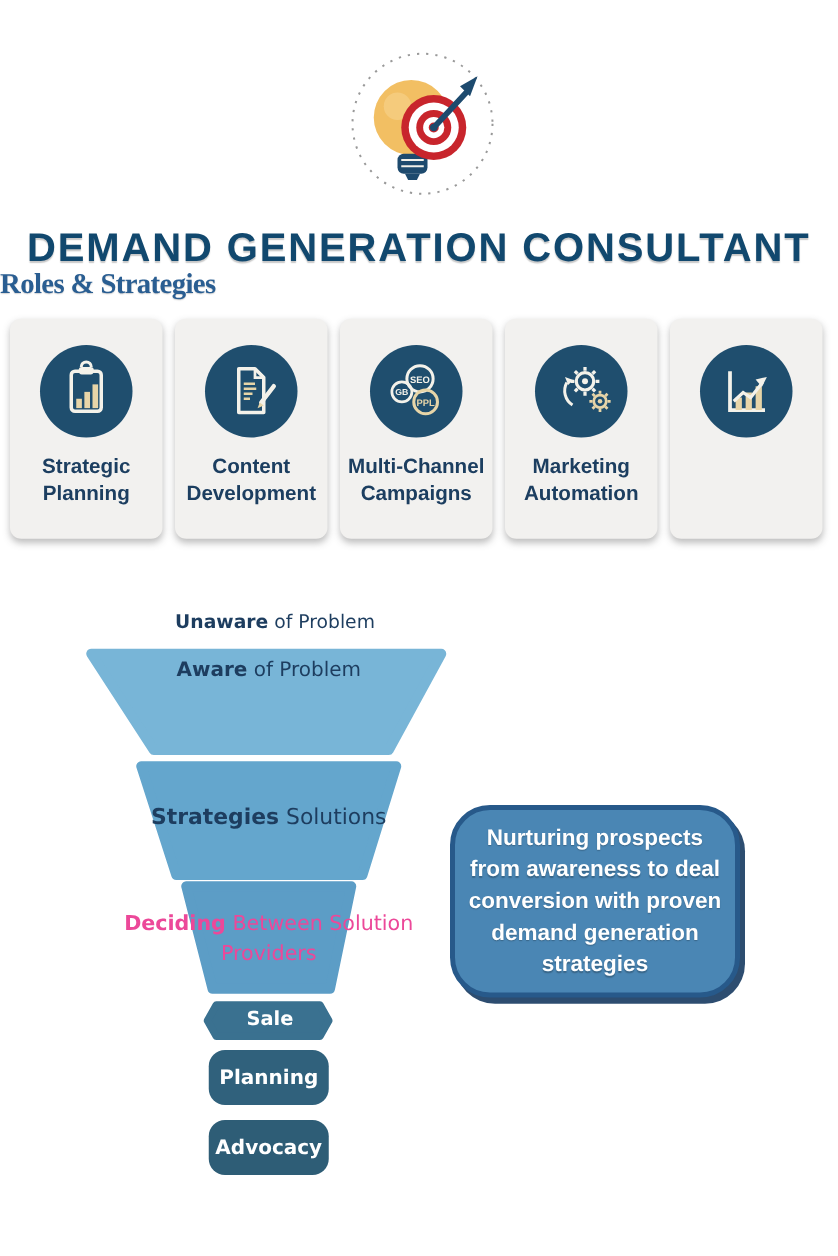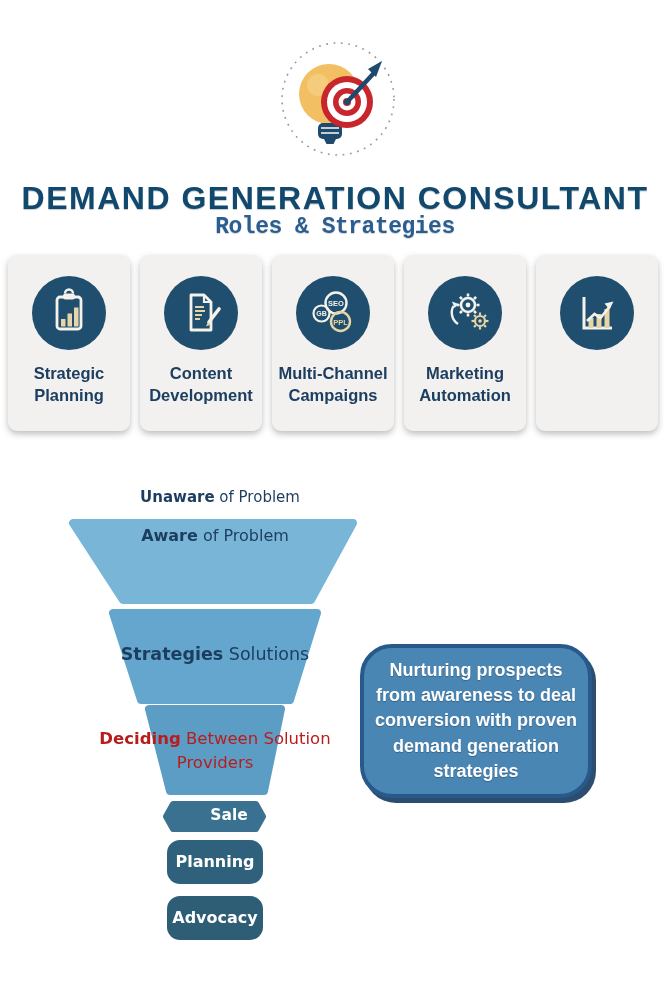--- a/index.html
+++ b/index.html
@@ -8,22 +8,22 @@
     font-family:"Liberation Sans",sans-serif;
   }
   
   .logo{position:absolute;left:270px;top:33px;width:135px;height:135px;}
   .title{
     position:absolute;left:0;top:180px;width:670px;text-align:center;
     font-size:32px;font-weight:800;letter-spacing:1.5px;
     text-shadow:0 1px 1px rgba(0,0,0,.22);
   }
   .subtitle{
-    position:absolute;left:0;top:214px;width:670px;text-align:center;
-    font-family:Liberation Mono, monospace;font-size:23px;font-weight:700;letter-spacing:-.5px;
+    position:absolute;left:0;top:214px;width:670px;text-align:left;
+    font-family:Liberation Serif, serif;font-size:23px;font-weight:700;letter-spacing:-.5px;
     text-shadow:0 1px 1px rgba(0,0,0,.18);
   }
   
   .cards{position:absolute;left:8px;top:255px;width:654px;height:176px;display:flex;gap:10px;}
   .card{
     width:122px;height:176px;border-radius:9px;position:relative;
     box-shadow:0 3px 6px rgba(70,70,70,.35);
   }
   .icon-circle{
     position:absolute;left:50%;top:21px;transform:translateX(-50%);
@@ -43,21 +43,21 @@
   .stage-text b{font-weight:700;}
   .funnel-top-label{
     position:absolute;left:110px;top:488px;width:220px;text-align:center;
     font-family:"DejaVu Sans",sans-serif;font-size:15px;font-weight:500;
   }
   .funnel-top-label b{font-weight:700;}
   .st1{left:85px;top:526px;width:260px;font-size:16px;}
   .st2{left:85px;top:644px;width:260px;font-size:17.5px;}
   .st3{left:88px;top:727px;width:254px;font-size:16.5px;line-height:1.45;}
   .stp{font-weight:700;}
-  .sale-t{left:181px;top:806px;width:96px;font-size:15.5px;}
+  .sale-t{left:168px;top:806px;width:96px;font-size:15.5px;}
   .ret-t{left:167px;top:852px;width:96px;font-size:16px;}
   .adv-t{left:167px;top:908px;width:96px;font-size:16px;}
   
   .callout{
     position:absolute;left:360px;top:644px;width:232px;box-sizing:border-box;
     border:4px solid;border-radius:32px;padding:10px 5px;
     box-shadow:4px 5px 0 rgba(22,58,96,.9);
     text-align:center;font-size:18px;font-weight:700;line-height:1.4;
     text-shadow:0 1px 1px rgba(0,0,0,.25);
   }
@@ -194,21 +194,21 @@
     <rect x="122" y="325" width="96" height="44" rx="13" fill="#30617c"></rect>
     <rect x="122" y="381" width="96" height="44" rx="13" fill="#2e5d76"></rect>
   </svg>
 
   <div class="stage-text st1" style="color: rgb(29, 61, 95);">
     <b>Aware</b><span> of Problem</span>
   </div>
   <div class="stage-text st2" style="color: rgb(29, 61, 95);">
     <b>Strategies</b><span> Solutions</span>
   </div>
-  <div class="stage-text st3" style="color: #b91c1c;">
+  <div class="stage-text st3" style="color: #ec4899;">
     <b>Deciding</b><span> Between Solution Providers</span>
   </div>
   <div class="stage-text stp sale-t" style="color: rgb(255, 255, 255);">Sale</div>
   <div class="stage-text stp ret-t" style="color: rgb(255, 255, 255);">Planning</div>
   <div class="stage-text stp adv-t" style="color: rgb(255, 255, 255);">Advocacy</div>
 
   <div class="callout" style="background: rgb(74, 134, 180); border-color: rgb(39, 89, 138); color: rgb(255, 255, 255);">Nurturing prospects from awareness to deal conversion with proven demand generation strategies</div>
 
 </div>
 

